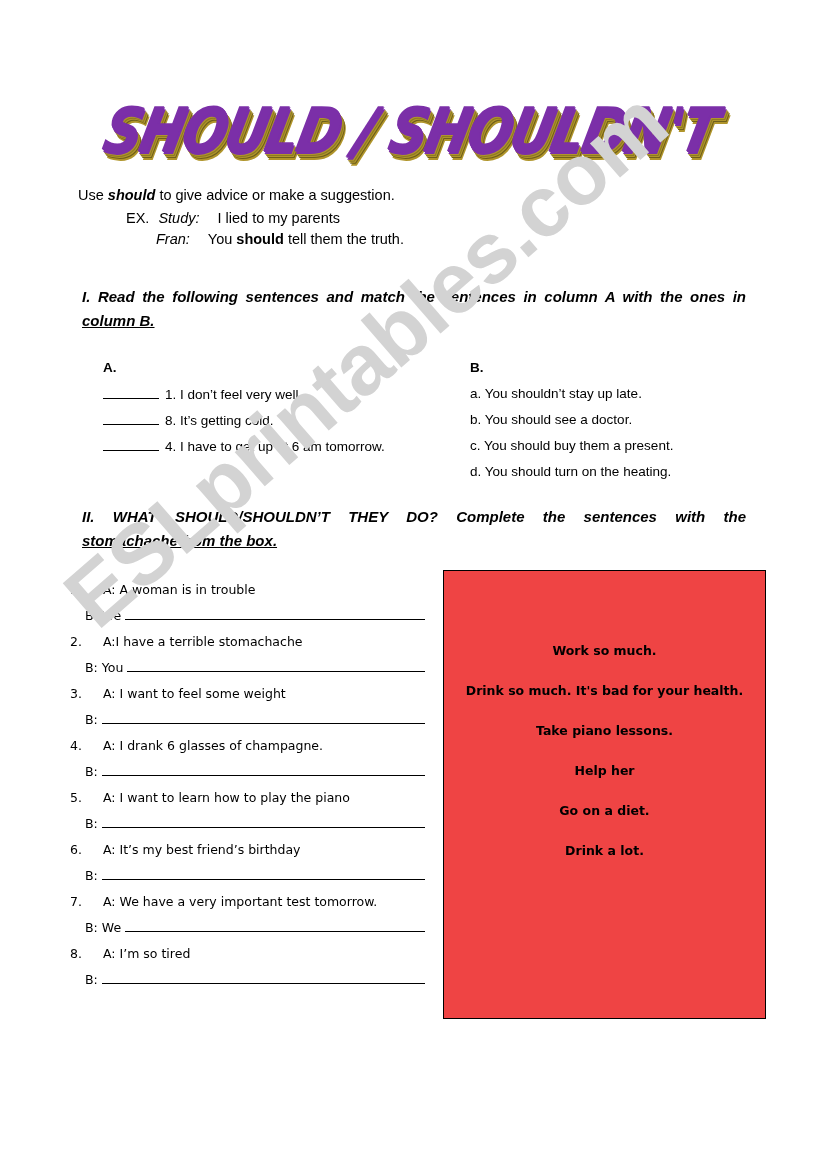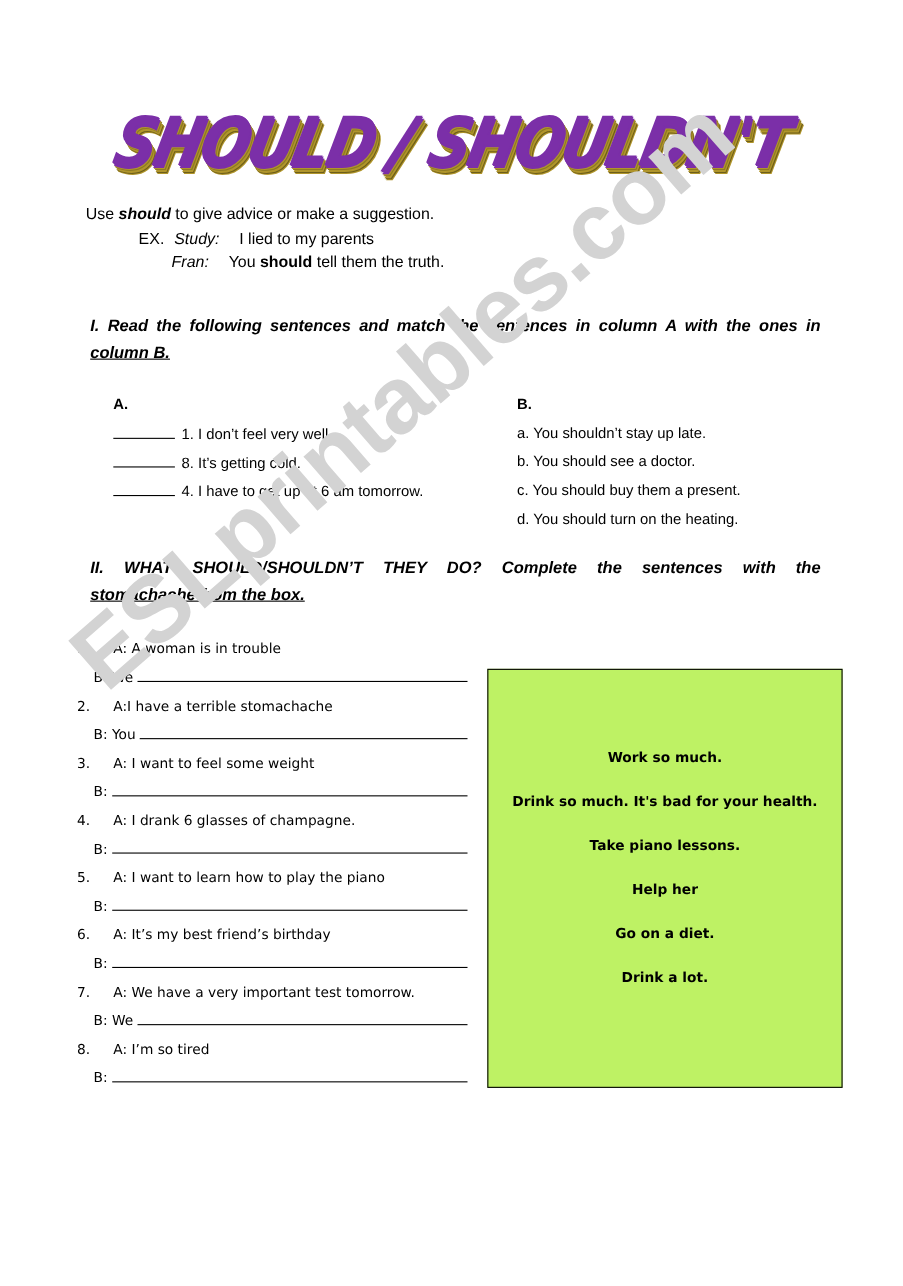--- a/index.html
+++ b/index.html
@@ -148,26 +148,26 @@
   .ex-a .rule {
     flex: 1 1 auto;
     border-bottom: 1.3px solid #000;
     height: 11px;
   }
 
   
   .answer-box {
     position: absolute;
     left: 443px;
-    top: 608px;
+    top: 570px;
     width: 323px;
-    height: 381px;
+    height: 449px;
     border: 1.6px solid #000;
     box-sizing: border-box;
-    background: #bef264;
+    background: #ef4444;
     overflow: hidden;
   }
   .answer-inner {
     padding-top: 72px;
     text-align: center;
     font-family: "DejaVu Sans", sans-serif;
     font-weight: 700;
     font-size: 12.5px;
   }
   .answer-item { margin-bottom: 25px; }

